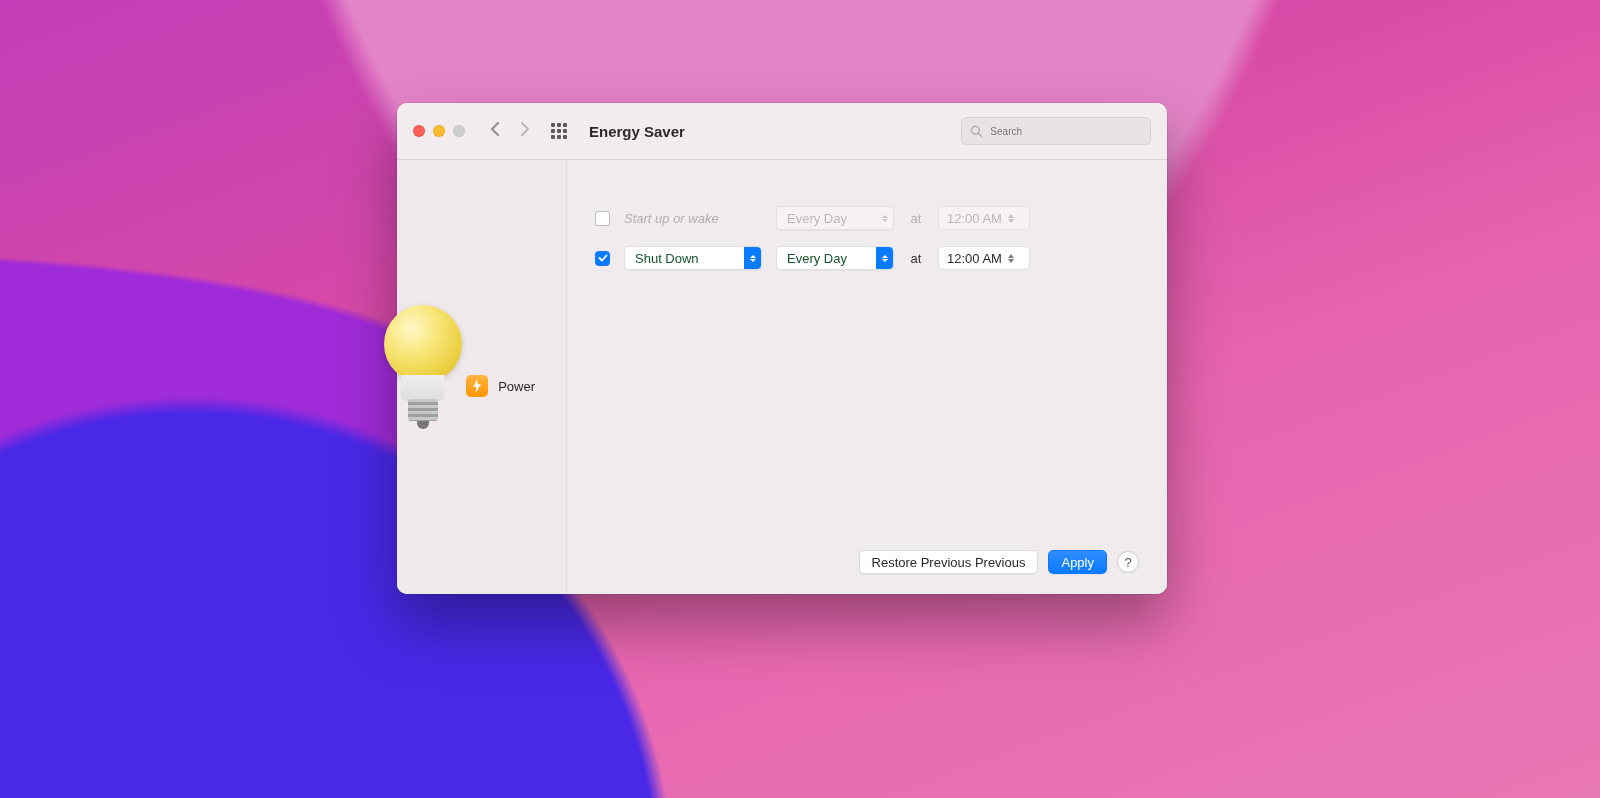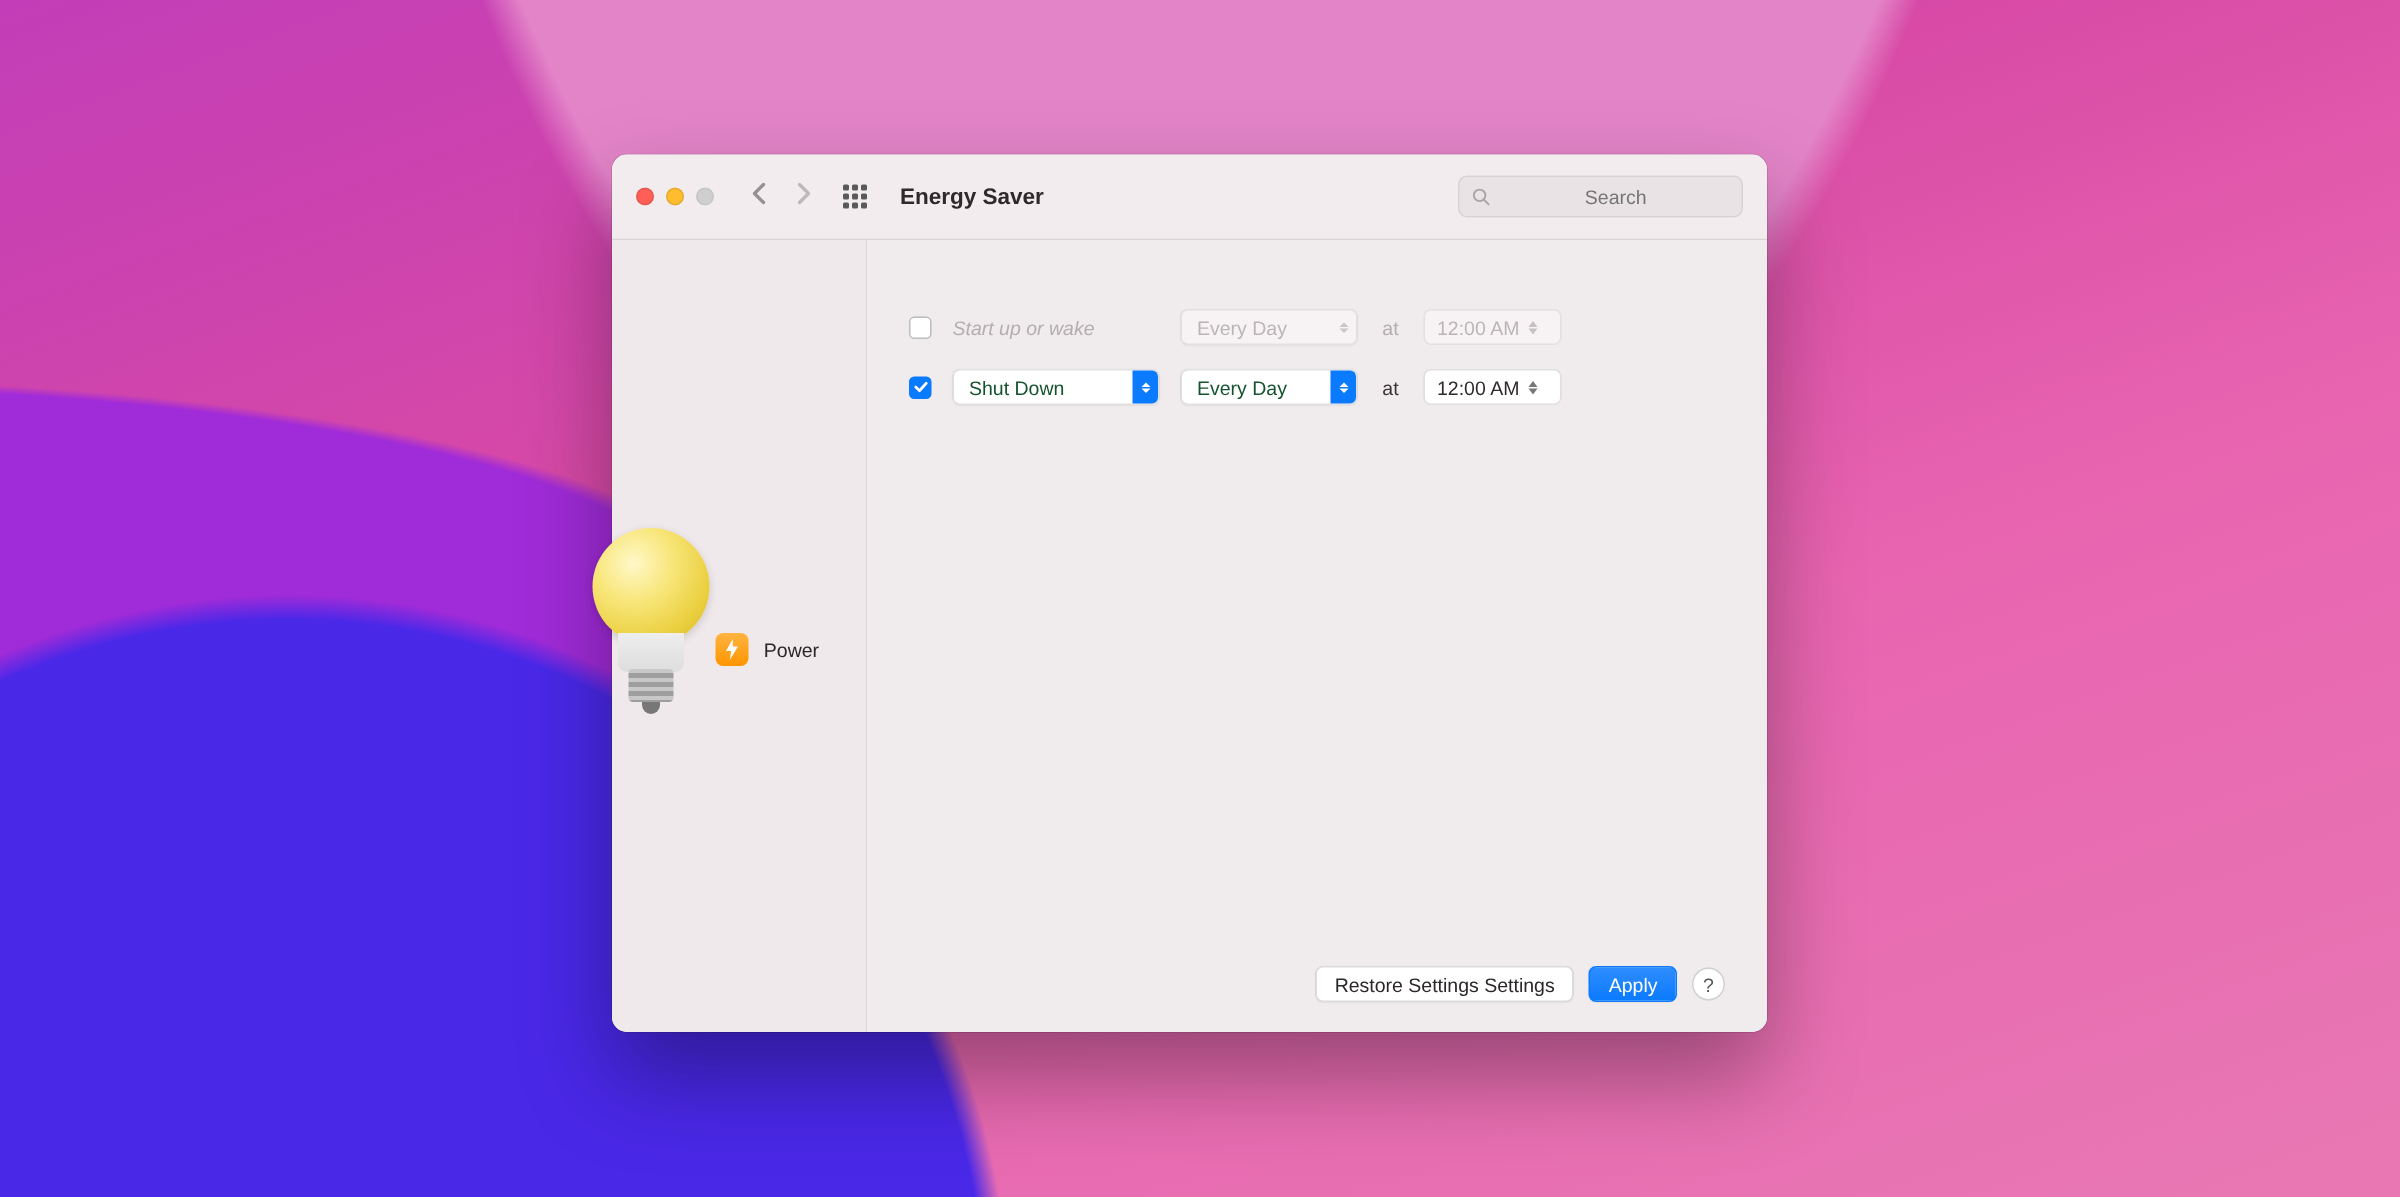--- a/index.html
+++ b/index.html
@@ -6,39 +6,39 @@
   html, body { width: 1600px; height: 798px; overflow: hidden; font-family: -apple-system, "Helvetica Neue", Helvetica, Arial, sans-serif; }
   .desktop {
     width: 1600px; height: 798px; position: relative;
     background:
       radial-gradient(circle at 12% 110%, #4a28e8 0%, #4a28e8 28%, transparent 29%),
       radial-gradient(ellipse at -10% 50%, #a02bd8 0%, #a02bd8 25%, transparent 26%),
       radial-gradient(ellipse at 50% -60%, #e384c8 0%, #e384c8 48%, transparent 50%),
       linear-gradient(160deg, #c23db7 0%, #d84aa6 35%, #e864b0 60%, #e878b4 100%);
   }
   .window {
-    position: absolute; left: 408px; top: 103px; width: 770px; height: 585px;
+    position: absolute; left: 397px; top: 103px; width: 770px; height: 491px;
     background: #f4f1f2; border-radius: 10px; box-shadow: 0 30px 60px rgba(0,0,0,0.35), 0 0 0 0.5px rgba(0,0,0,0.15);
     display: flex; flex-direction: column;
   }
   .titlebar {
     height: 57px; display: flex; align-items: center; gap: 14px; padding: 0 16px;
     border-bottom: 1px solid rgba(0,0,0,0.1); background:#f2ecee; border-radius:10px 10px 0 0;
   }
   .traffic { display:flex; gap:8px; }
   .traffic span { width:12px; height:12px; border-radius:50%; display:block; }
   .t-red{background:#ff5f57;border:0.5px solid rgba(0,0,0,0.1);} .t-yel{background:#febc2e;border:0.5px solid rgba(0,0,0,0.1);} .t-grn{background:#cfcfcf;border:0.5px solid rgba(0,0,0,0.05);}
   .nav{display:flex;gap:20px;margin-left:10px;}
   .nav svg{opacity:.55;} .nav .dim svg{opacity:.3;}
   .grid-icon{display:grid;grid-template-columns:repeat(3,4px);grid-auto-rows:4px;gap:2px;margin-left:6px;}
   .grid-icon i{background:#5a5a5a;border-radius:1px;}
   .title{font-weight:700;font-size:15px;color:#2e2a2c;margin-left:8px;}
   .search{margin-left:auto;display:flex;align-items:center;gap:8px;background:rgba(0,0,0,0.035);border:1px solid rgba(0,0,0,0.08);border-radius:6px;height:28px;width:190px;padding:0 8px;}
   .search svg{opacity:.5;}
-  .search input{border:none;background:transparent;outline:none;font-size:13px;color:#666;width:100%;text-align:center;}
+  .search input{border:none;background:transparent;outline:none;font-size:10px;color:#666;width:100%;}
 
   .body{flex:1;display:flex;}
   .sidebar{width:170px;background:#efe9eb;border-right:1px solid rgba(0,0,0,0.07);padding-top:18px;display:flex;flex-direction:row;align-items:center;border-radius:0 0 0 10px;}
   .bulb{width:78px;height:135px;position:relative;margin-bottom:28px;}
   .bulb .glass{position:absolute;top:0;left:50%;transform:translateX(-50%);width:78px;height:78px;border-radius:50%;background:radial-gradient(circle at 35% 30%, #fff8c8 0%, #f8e67a 35%, #eacf3e 70%, #d4b428 100%);box-shadow:0 2px 6px rgba(0,0,0,.15);}
   .bulb .neck{position:absolute;top:70px;left:50%;transform:translateX(-50%);width:44px;height:26px;background:linear-gradient(180deg,#eee 0%,#ddd 100%);border-radius:0 0 6px 6px;}
   .bulb .base{position:absolute;top:94px;left:50%;transform:translateX(-50%);width:30px;height:22px;background:repeating-linear-gradient(180deg,#c8c8c8 0 3px,#9e9e9e 3px 6px);border-radius:3px;}
   .bulb .tip{position:absolute;top:116px;left:50%;transform:translateX(-50%);width:12px;height:8px;background:#777;border-radius:0 0 6px 6px;}
   .sbitems{width:100%;padding:0 10px;display:flex;flex-direction:column;gap:4px;}
   .sbitem{display:flex;align-items:center;gap:10px;height:36px;padding:0 8px;border-radius:6px;font-size:13px;color:#2a2628;}
@@ -185,21 +185,21 @@
             </div>
             <span class="at">at</span>
             <div class="time w-time">
               <span>12:00 AM</span>
               <span class="step"></span>
             </div>
           </div>
         </div>
 
         <div class="footer">
-          <div class="btn">Restore Settings Settings</div>
+          <div class="btn">Restore Previous Previous</div>
           <div class="btn primary">Apply</div>
           <div class="help">?</div>
         </div>
       </div>
     </div>
 
   </div>
 </div>
 
 </body></html>

